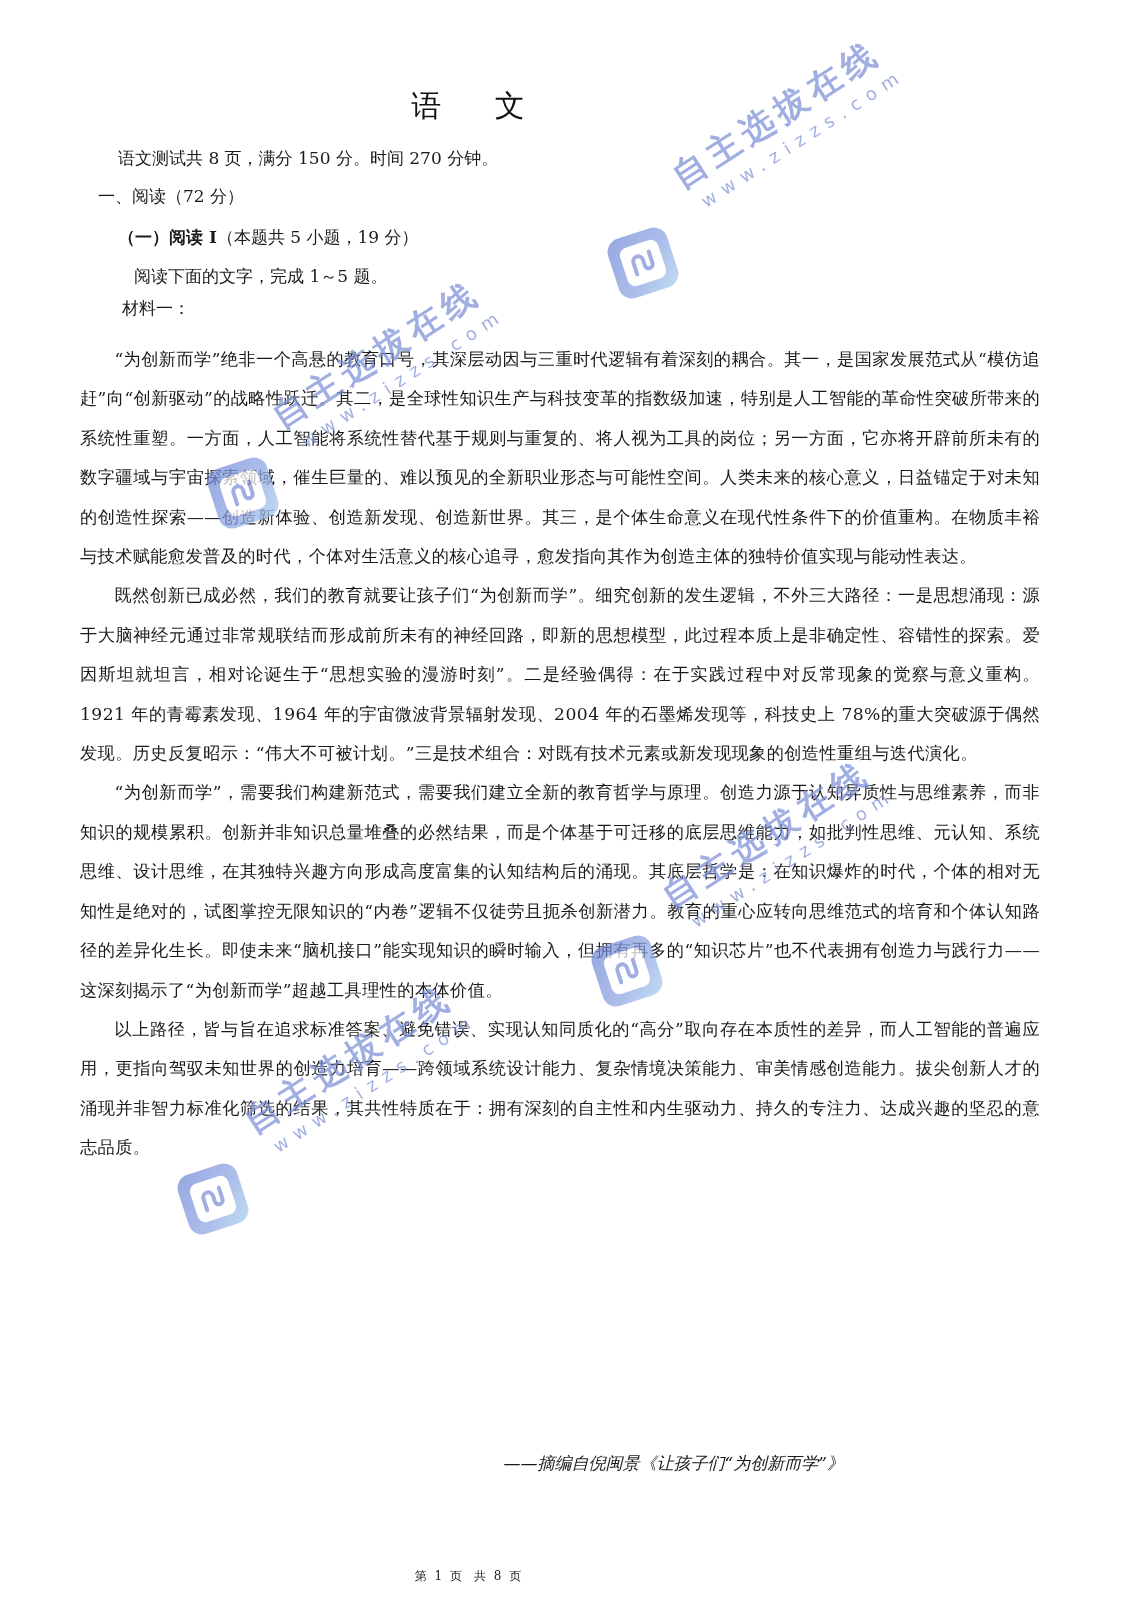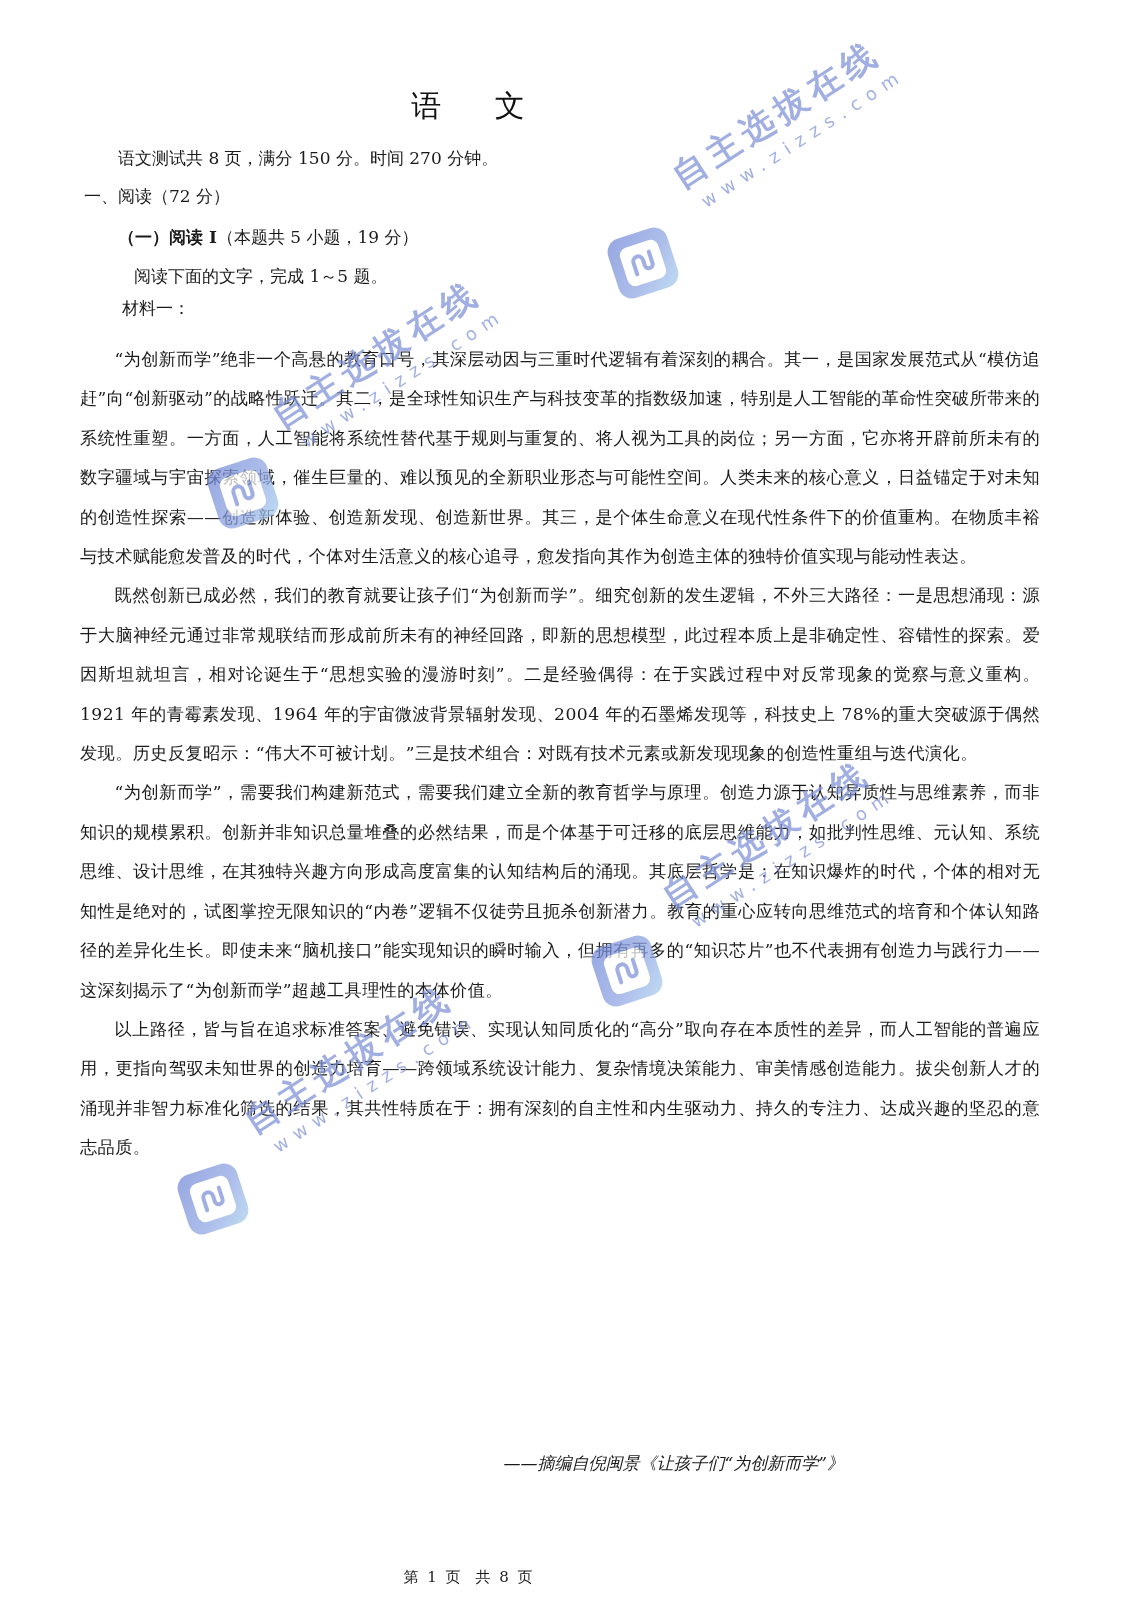--- a/index.html
+++ b/index.html
@@ -8,35 +8,35 @@
     font-family: "DejaVu Serif", "Liberation Serif", serif; color: #1a1a1a;
   }
   .page { position: absolute; left: 0; top: 0; width: 936px; height: 1616px; }
   .title {
     position: absolute; left: 0; right: 0; top: 86px; text-align: center;
     font-family: "DejaVu Sans", "Liberation Sans", sans-serif;
     font-size: 30px; letter-spacing: 22px; padding-left: 22px; color: #111;
   }
   .line { position: absolute; font-size: 17px; line-height: 20px; white-space: nowrap; }
   .intro { left: 118px; top: 148px; }
-  .sec1 { left: 84px; top: 186px; }
+  .sec1 { left: 98px; top: 186px; }
   .sec1-sub { left: 118px; top: 227px; }
   .sec1-sub .bold { font-weight: bold; text-align: center; }
   .instr { left: 134px; top: 266px; }
   .mat { left: 122px; top: 298px; text-align: right; }
   .body-text {
     position: absolute; left: 80px; top: 340px; width: 960px;
     font-size: 17.2px; line-height: 39.4px; text-align: justify; text-align-last: left;
   }
   .body-text p { margin: 0; text-indent: 2em; letter-spacing: 0.4px; }
   .source {
     position: absolute; right: 92px; top: 1452px; font-size: 17px; white-space: nowrap; font-style: italic;
   }
   .footer {
-    position: absolute; left: 0; right: 0; top: 1568px; text-align: center; font-size: 15px;
+    position: absolute; left: 0; right: 0; top: 1568px; text-align: center; font-size: 12px;
     word-spacing: 4px;
   }
   .wm { position: absolute; pointer-events: none; opacity: 0.72; }
   .wm-logo {
     width: 62px; height: 62px; border-radius: 14px;
     background: linear-gradient(135deg, #6f86d6 0%, #8fa6e4 60%, #a8d0ef 100%);
     transform: rotate(-18deg); display: flex; align-items: center; justify-content: center;
   }
   .wm-logo-inner {
     width: 40px; height: 40px; border-radius: 8px; background: #ffffff;

